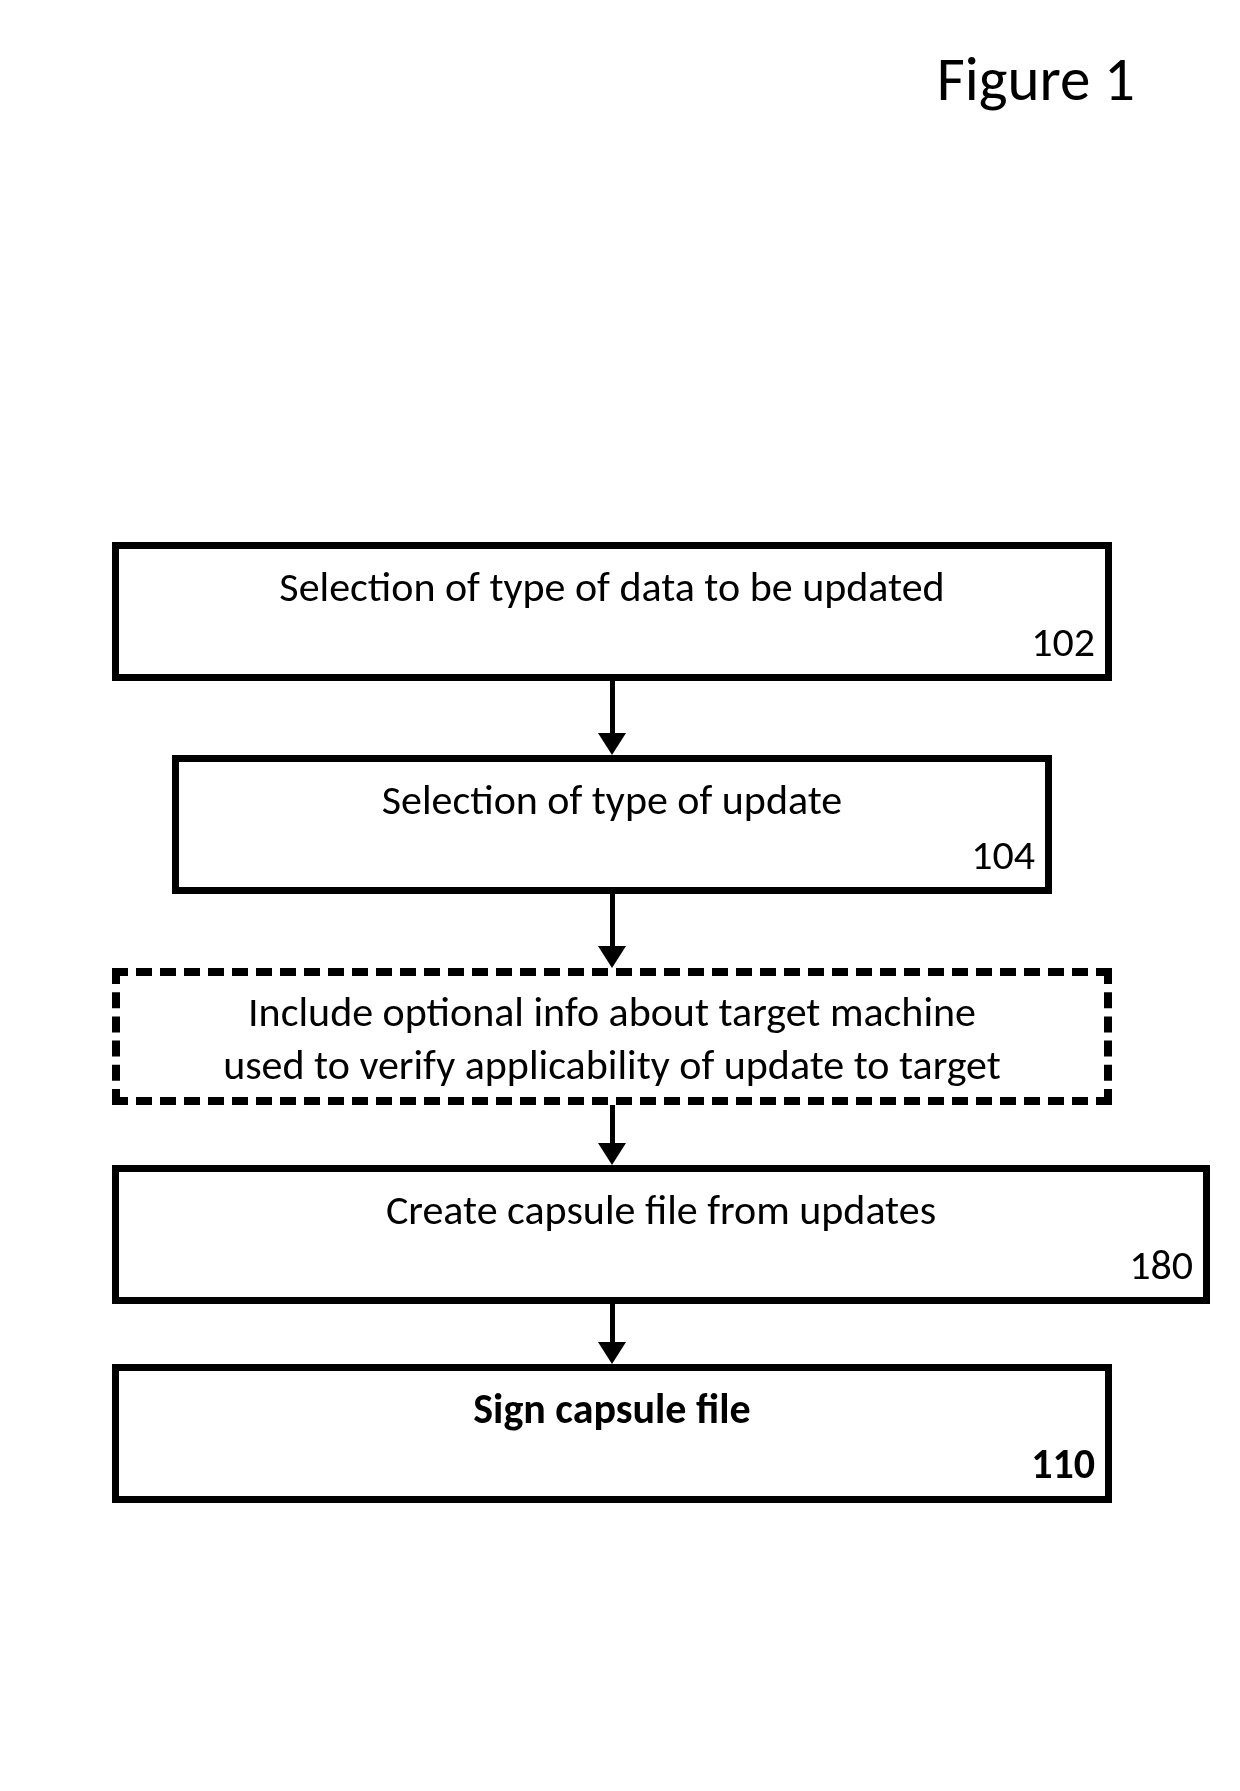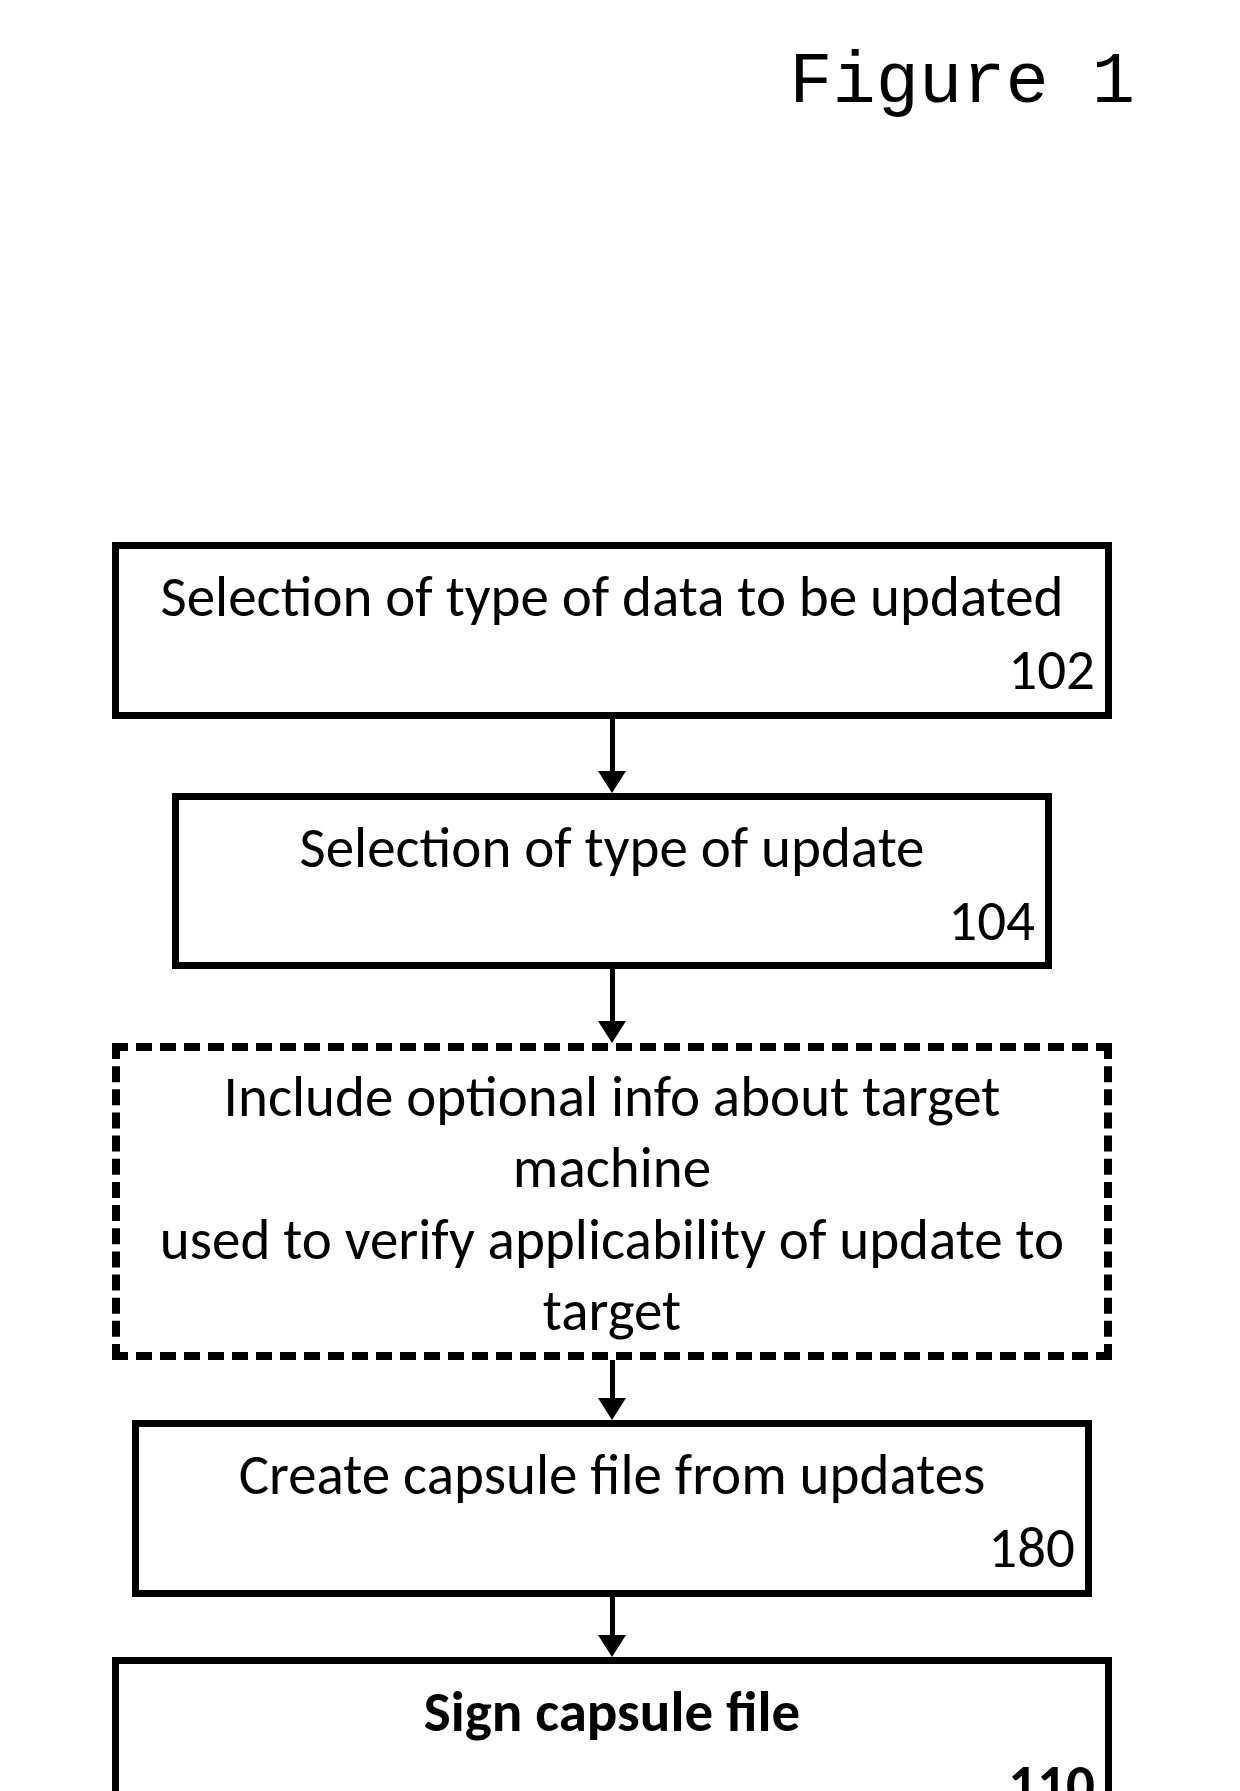--- a/index.html
+++ b/index.html
@@ -7,39 +7,38 @@
       width: 1240px;
       height: 1791px;
       background: #ffffff;
       font-family: Calibri, "Segoe UI", Arial, sans-serif;
       position: relative;
     }
     .figure-title {
       position: absolute;
       top: 42px;
       right: 105px;
-      font-size: 72px;
+      font-size: 61px;
       color: #000;
-      font-family: Liberation Mono, monospace;
     }
     .flow-container {
       position: absolute;
       left: 112px;
       top: 542px;
       width: 1000px;
       display: flex;
       flex-direction: column;
       align-items: center;
     }
     .box {
       border: 7px solid #000;
       width: 100%;
       text-align: center;
       padding: 12px 10px 6px 10px;
-      font-size: 57px;
+      font-size: 42px;
       line-height: 1.25;
       color: #000;
       background: #fff;
     }
     .box.dashed {
       border-style: dashed;
       border-width: 8px;
     }
     .box .num {
       display: block;
@@ -61,21 +60,21 @@
       width: 0;
       height: 0;
       border-left: 14px solid transparent;
       border-right: 14px solid transparent;
       border-top: 22px solid #000;
     }
     .arrow.short { height: 60px; }
     .arrow.short .shaft { height: 38px; }
     .box-104 { width: 880px; margin: 0 auto; }
     .box-106 { width: 1000px; padding: 10px 8px 6px 8px; }
-    .box-108 { width: 960px; margin: 0 auto; }
+    .box-108 { width: 1098px; margin: 0 auto; }
     .box-110 { width: 1000px; font-weight: bold; }
   </style>
 </head>
 <body>
 
 <div class="figure-title">Figure 1</div>
 
 <div class="flow-container">
 
   <div class="box">

